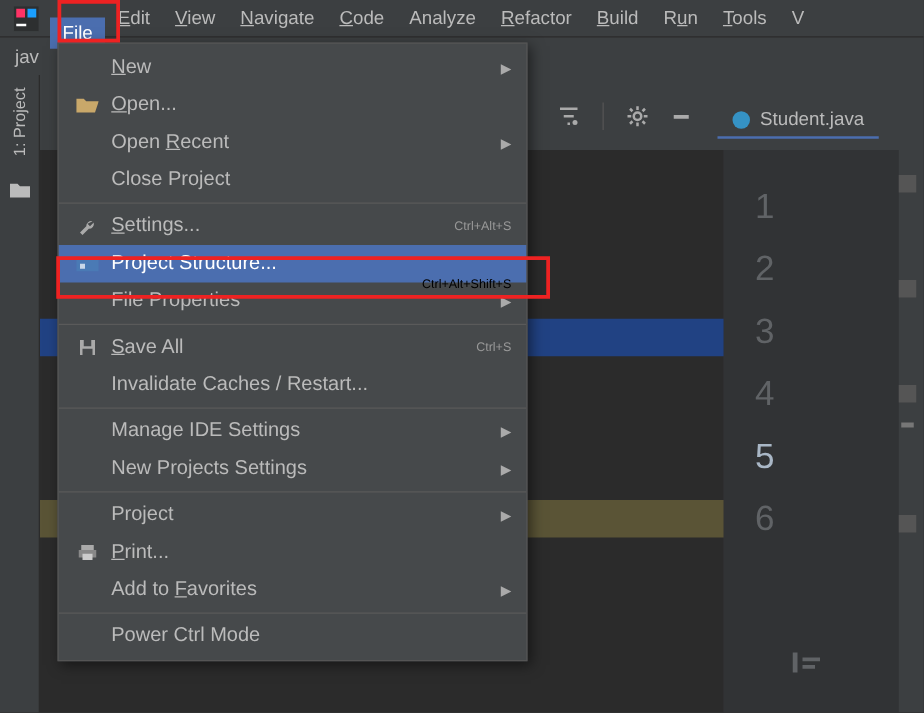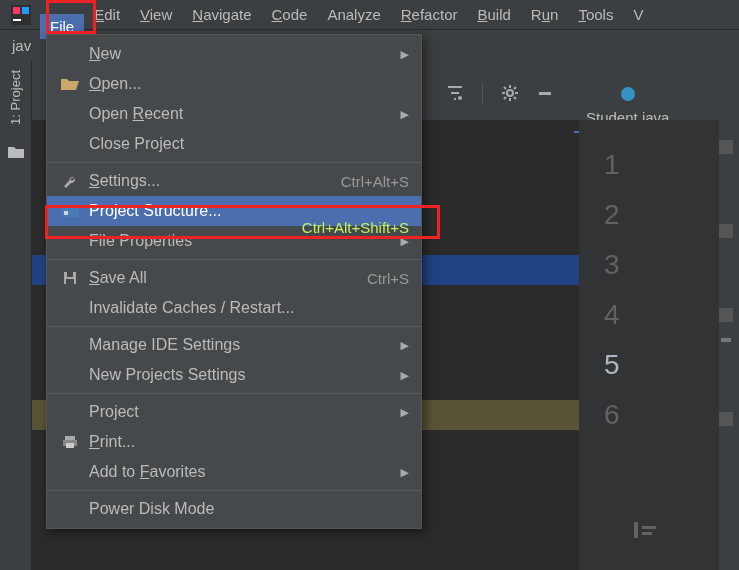--- a/index.html
+++ b/index.html
@@ -15,42 +15,42 @@
 .red-box-proj { position: absolute; left: 45px; top: 205px; width: 395px; height: 34px; border: 3px solid #ee2222; pointer-events: none; z-index: 100; }
 
 .toolbar-row { position: absolute; top: 30px; left: 0; right: 0; height: 30px; display: flex; align-items: center; padding-left: 12px; font-size: 15px; }
 .sidebar { position: absolute; left: 0; top: 60px; width: 32px; bottom: 0; background: #3c3f41; border-right: 1px solid #2b2b2b; display: flex; flex-direction: column; align-items: center; padding-top: 10px; }
 .sidebar .vert { writing-mode: vertical-rl; transform: rotate(180deg); font-size: 13px; margin-bottom: 15px; }
 .sidebar .folder-ic { margin-top: 5px; }
 
 .icon-row { position: absolute; top: 82px; left: 446px; display: flex; align-items: center; gap: 18px; }
 .icon-row .sep { width: 1px; height: 22px; background: #555; }
 
-.tab { position: absolute; top: 82px; left: 574px; display: flex; align-items: center; gap: 8px; padding: 5px 12px; border-bottom: 2px solid #4b6eaf; font-size: 15px; flex-direction: column; }
+.tab { position: absolute; top: 82px; left: 574px; display: flex; align-items: center; gap: 8px; padding: 5px 12px; border-bottom: 2px solid #4b6eaf; font-size: 15px; }
 .tab .circle { width: 14px; height: 14px; border-radius: 50%; background: #3592c4; }
 
 .gutter { position: absolute; left: 579px; top: 120px; right: 20px; bottom: 0; background: #313335; padding: 20px 0 0 25px; }
 .gutter .ln { font-size: 28px; color: #606366; line-height: 50px; }
 .gutter .ln.cur { color: #a9b7c6; font-weight: 500; }
 
 .markers { position: absolute; right: 2px; top: 120px; width: 18px; }
 .marker { width: 14px; height: 14px; background: #555; margin-bottom: 34px; position: relative; }
 .marker.sub { width: 10px; height: 4px; background: #777; margin-left: 2px; margin-top: -18px; margin-bottom: 50px; }
 
 .editor-bg { position: absolute; left: 32px; top: 120px; width: 547px; bottom: 0; background: #2b2b2b; }
 .editor-bg .hl1 { position: absolute; top: 135px; left: 0; right: 0; height: 30px; background: #214283; }
 .editor-bg .hl2 { position: absolute; top: 280px; left: 0; right: 0; height: 30px; background: #5a5436; }
 
 .dropdown { position: absolute; top: 34px; left: 46px; width: 376px; background: #46494b; border: 1px solid #555; box-shadow: 3px 3px 10px rgba(0,0,0,0.5); z-index: 50; padding: 4px 0; }
 .dropdown .item { display: flex; align-items: center; height: 30px; padding: 0 12px; font-size: 16px; position: relative; }
 .dropdown .item.hl { background: #4b6eaf; color: #fff; }
 .dropdown .item .ic { width: 22px; display: flex; justify-content: center; margin-right: 8px; color: #aaa; }
 .dropdown .item .lbl .u { text-decoration: underline; }
-.dropdown .item .sc { margin-left: auto; font-size: 15px; color: #999; }
-.dropdown .item.hl .sc { color: #bef264; margin-top: 32px; }
+.dropdown .item .sc { margin-left: auto; font-size: 10px; color: #999; }
+.dropdown .item.hl .sc { color: #000000; margin-top: 32px; }
 .dropdown .item .arr { position: absolute; right: 12px; font-size: 11px; color: #aaa; }
 .dropdown .sep { height: 1px; background: #5a5a5a; margin: 3px 0; }
 
 svg { display: block; }
 </style>
 </head>
 <body>
 
 <div class="menubar">
   <span class="logo">
@@ -228,18 +228,18 @@
       <span class="lbl"><span class="u">P</span>rint...</span>
     </div>
     <div class="item">
       <span class="ic"></span>
       <span class="lbl">Add to <span class="u">F</span>avorites</span>
       <span class="arr">▶</span>
     </div>
     <div class="sep"></div>
     <div class="item">
       <span class="ic"></span>
-      <span class="lbl">Power Disk Mode</span>
+      <span class="lbl">Power Ctrl Mode</span>
     </div>
   </div>
 
 <div class="red-box-file"></div>
 <div class="red-box-proj"></div>
 
 </body></html>

